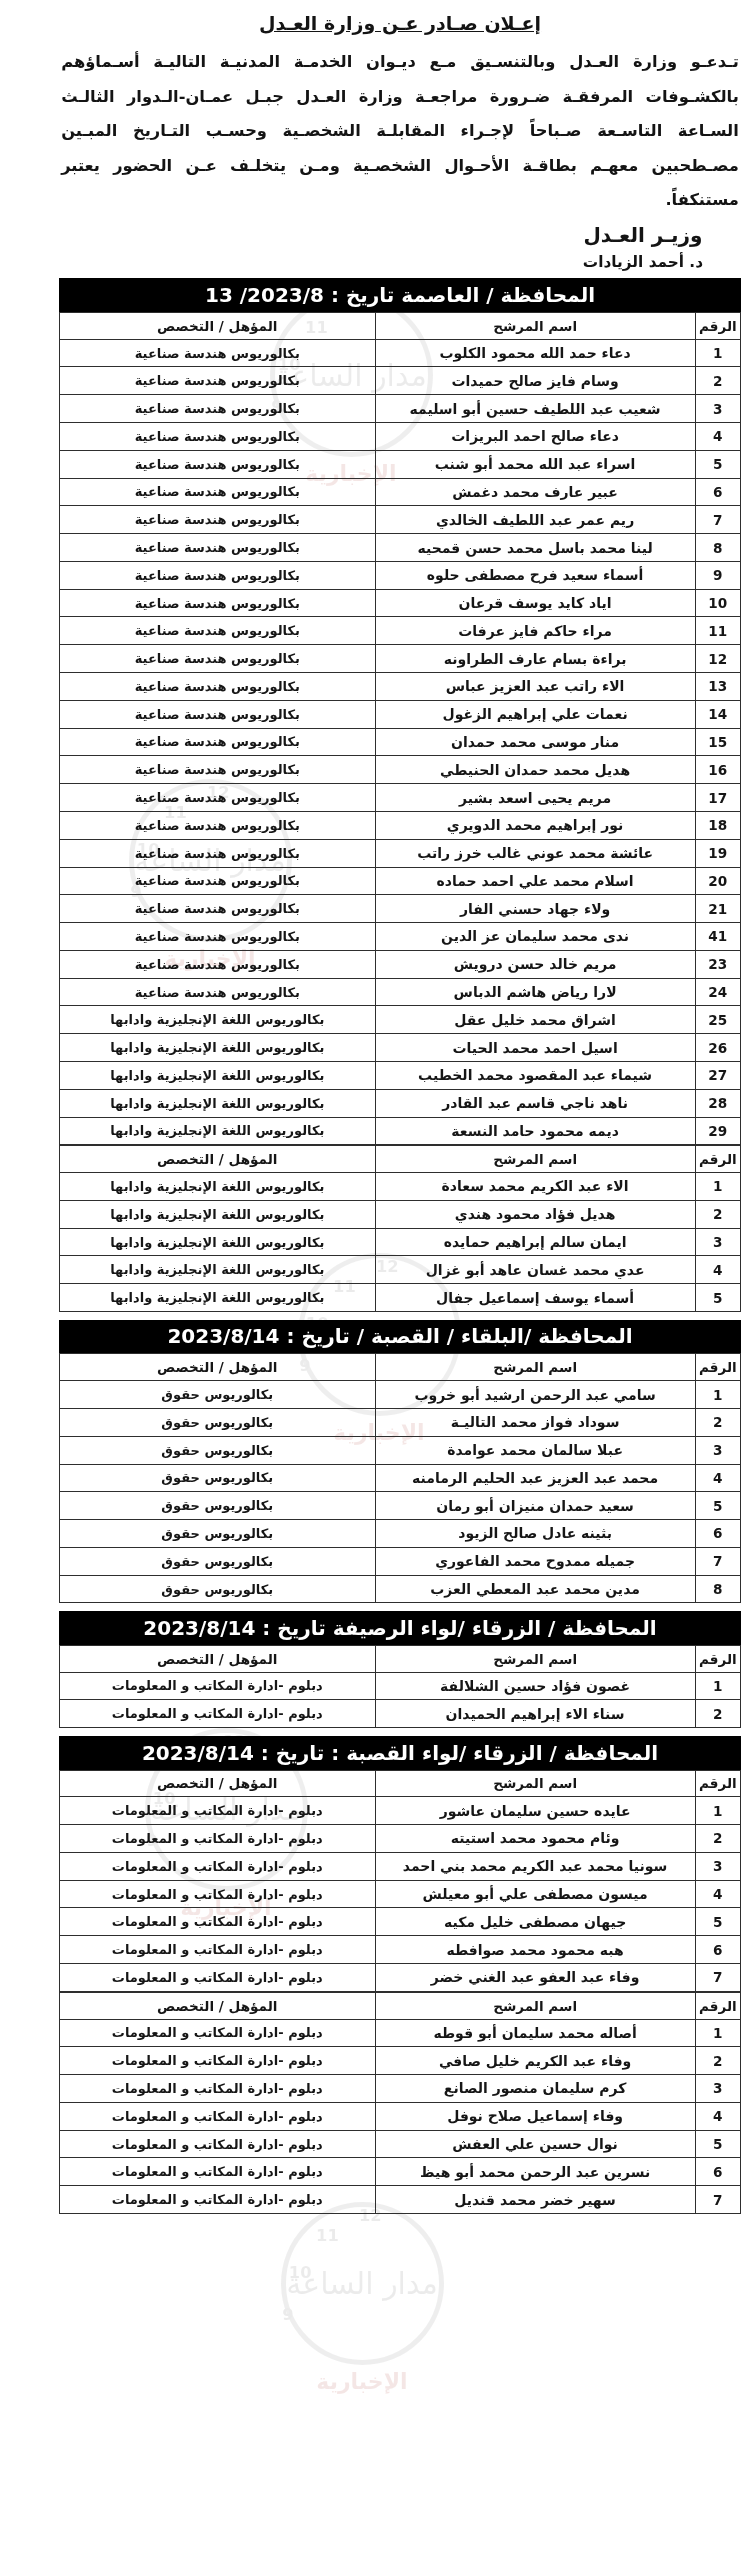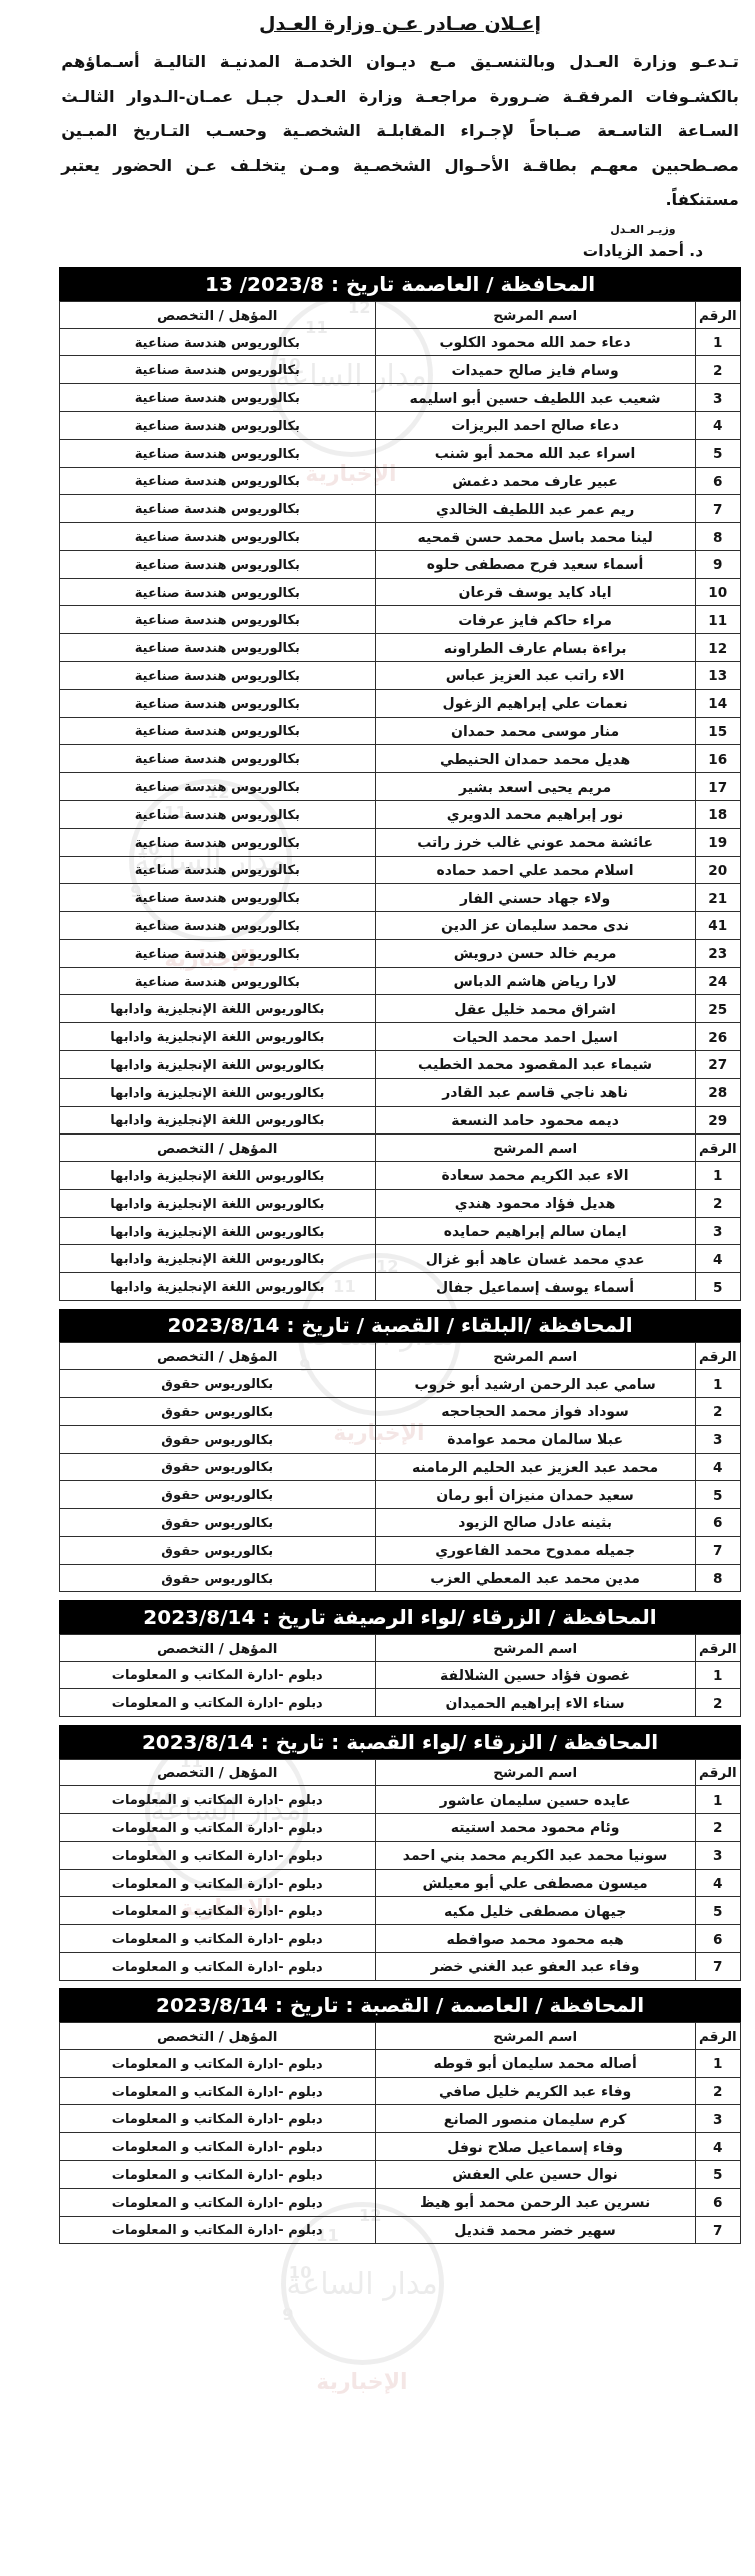--- a/index.html
+++ b/index.html
@@ -30,21 +30,21 @@
     text-align: justify;
     line-height: 2.12;
     margin: 0 2.2px;
   }
   .signature {
     margin: 5.4px 38px 7.6px 0;
     width: fit-content;
     text-align: center;
     font-weight: bold;
   }
-  .sig-role { font-size: 11px; letter-spacing: 0.5px; text-align: center; }
+  .sig-role { font-size: 20px; letter-spacing: 0.5px; text-align: center; }
   .sig-name { font-size: 15.3px; margin-top: 5.4px; }
 
   .band {
     background: #000000;
     color: #ffffff;
     font-size: 20px;
     font-weight: bold;
     text-align: center;
     padding: 4.9px 2.2px;
     margin-top: 7.6px;
@@ -365,21 +365,21 @@
             </tr>
           </thead>
           <tbody>
             <tr>
               <td class="col-num">1</td>
               <td class="col-name">سامي عبد الرحمن ارشيد أبو خروب</td>
               <td class="col-qual">بكالوريوس حقوق</td>
             </tr>
             <tr>
               <td class="col-num">2</td>
-              <td class="col-name">سوداد فواز محمد الحجاحجه</td>
+              <td class="col-name">سوداد فواز محمد التاليـة</td>
               <td class="col-qual">بكالوريوس حقوق</td>
             </tr>
             <tr>
               <td class="col-num">3</td>
               <td class="col-name">عبلا سالمان محمد عوامدة</td>
               <td class="col-qual">بكالوريوس حقوق</td>
             </tr>
             <tr>
               <td class="col-num">4</td>
               <td class="col-name">محمد عبد العزيز عبد الحليم الرمامنه</td>
@@ -469,21 +469,20 @@
               <td class="col-name">هبه محمود محمد صوافطه</td>
               <td class="col-qual">دبلوم -ادارة المكاتب و المعلومات</td>
             </tr>
             <tr>
               <td class="col-num">7</td>
               <td class="col-name">وفاء عبد العفو عبد الغني خضر</td>
               <td class="col-qual">دبلوم -ادارة المكاتب و المعلومات</td>
             </tr>
           </tbody>
         </table>
-        <div class="band">المحافظة / العاصمة / القصبة : تاريخ : 2023/8/14</div>
         <table class="roster">
           <thead>
             <tr>
               <th class="col-num">الرقم</th>
               <th class="col-name">اسم المرشح</th>
               <th class="col-qual">المؤهل / التخصص</th>
             </tr>
           </thead>
           <tbody>
             <tr>

